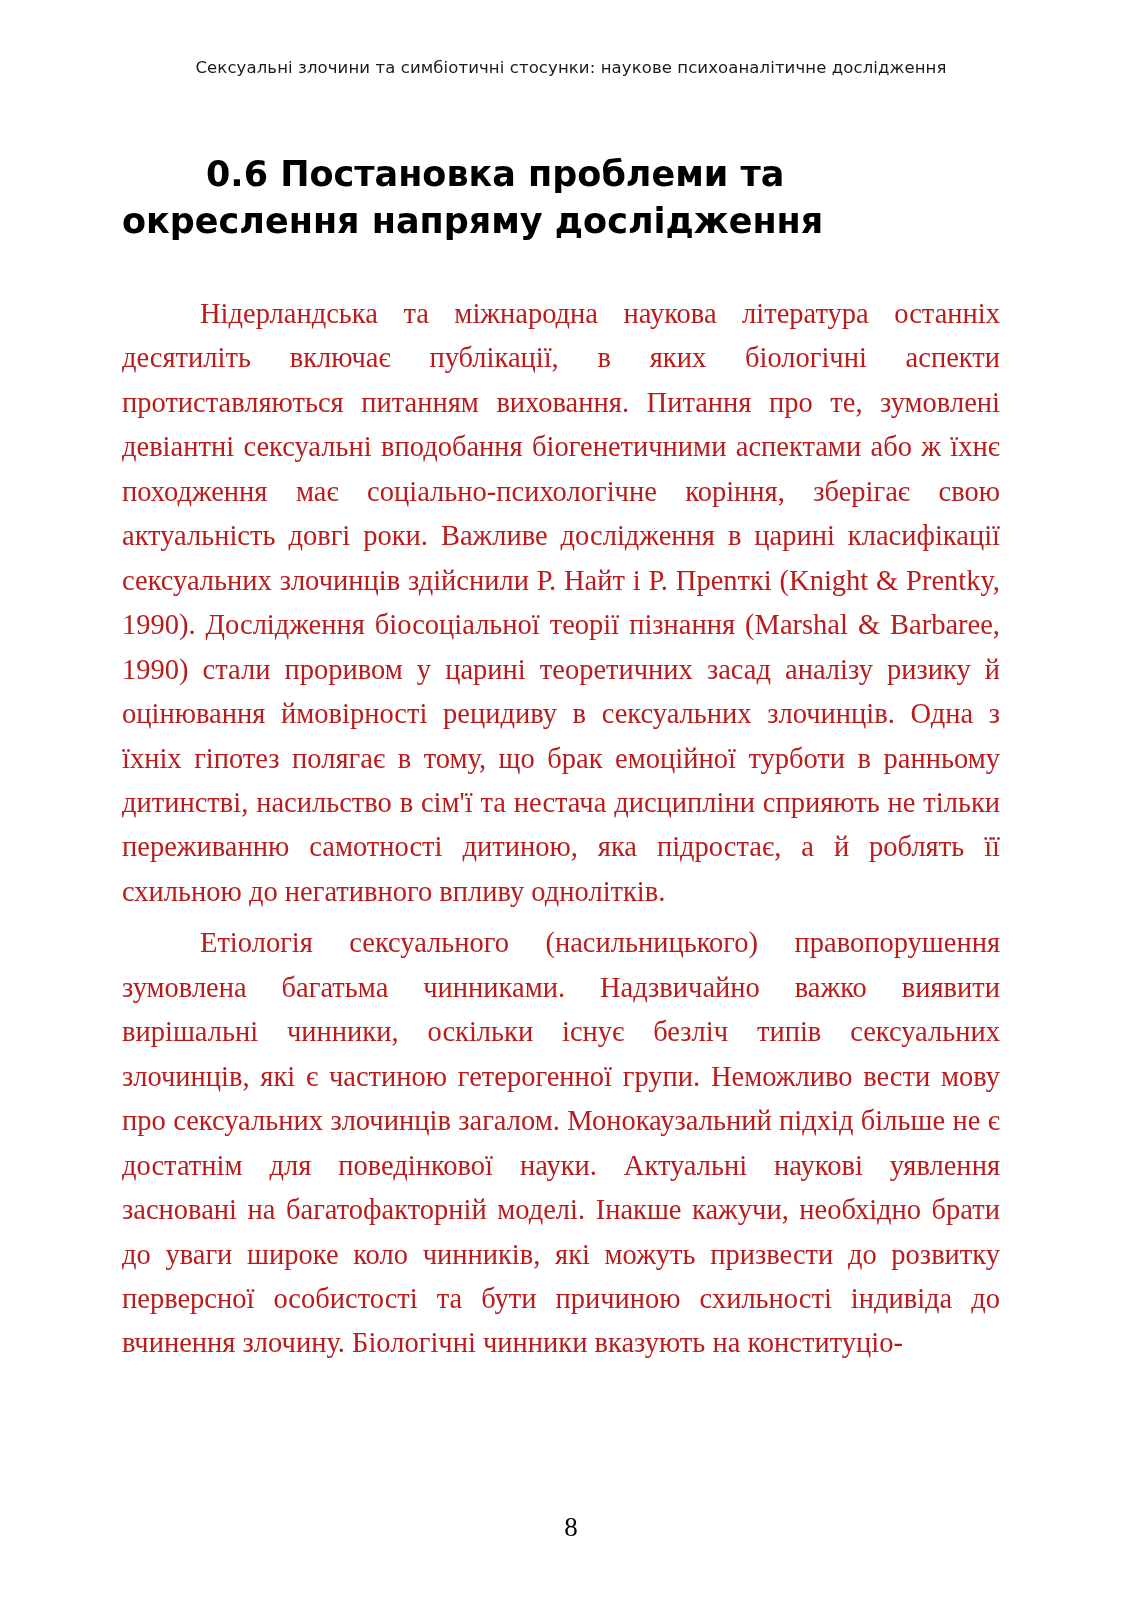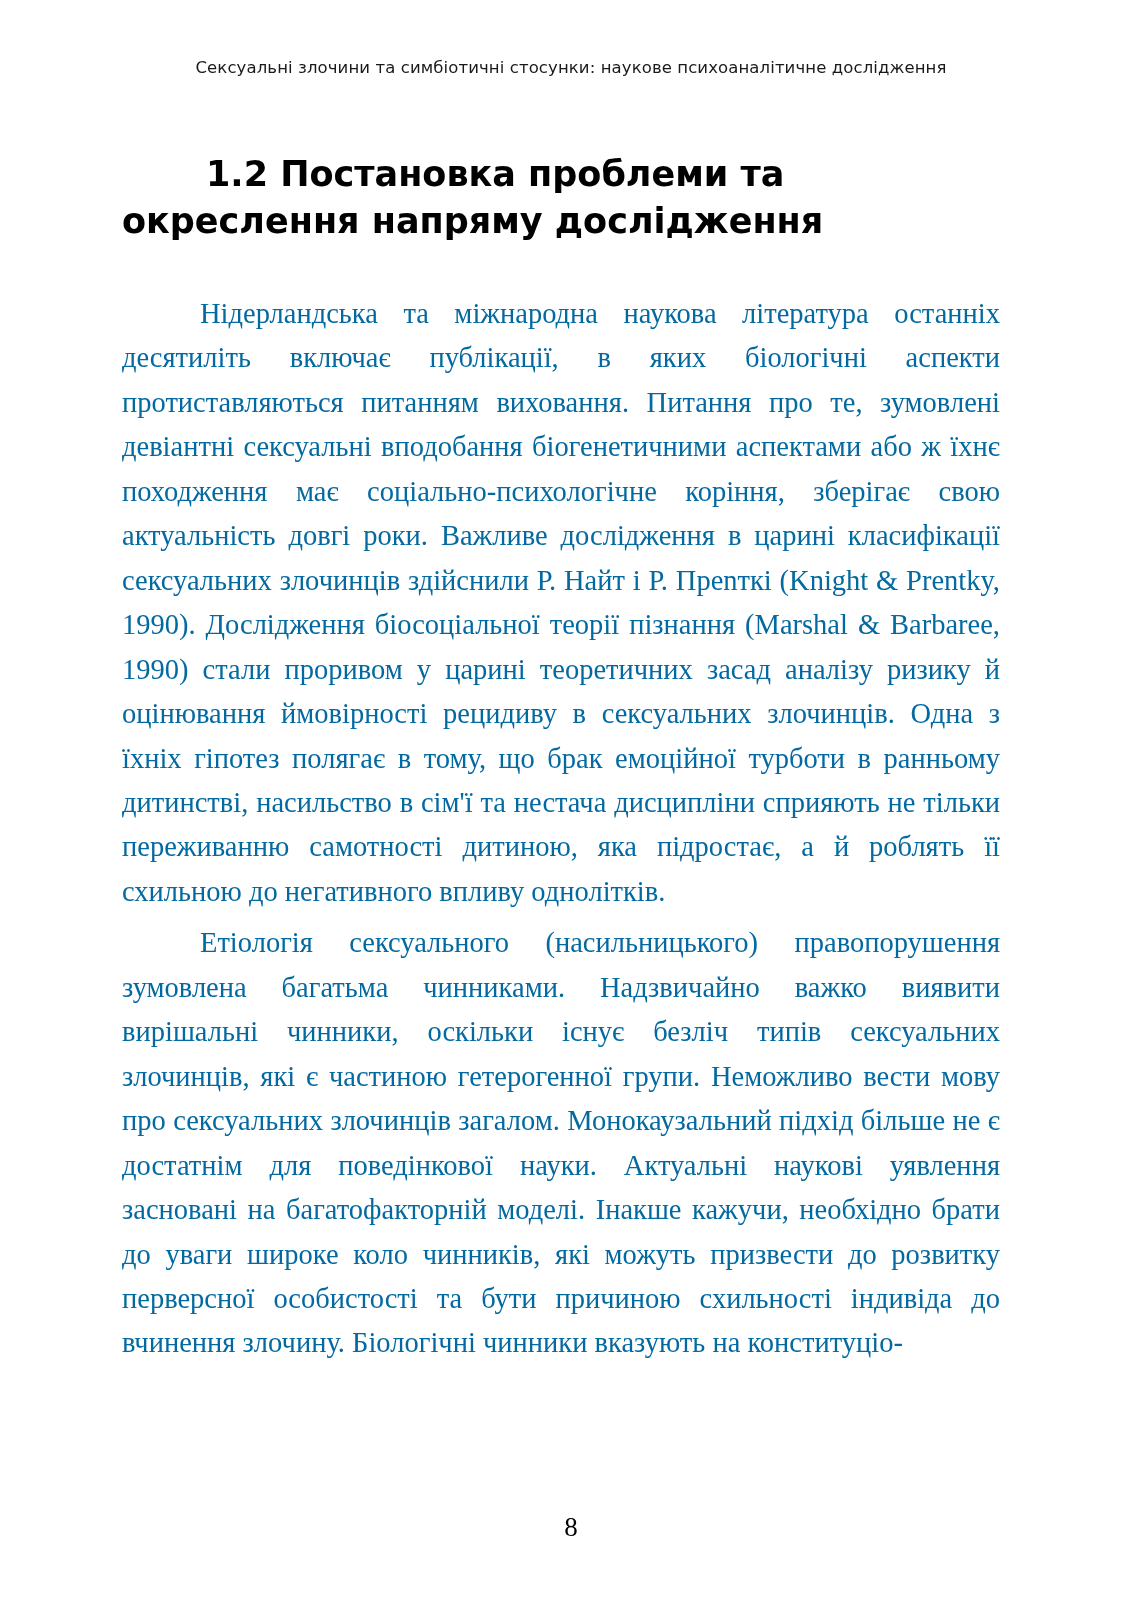--- a/index.html
+++ b/index.html
@@ -47,21 +47,21 @@
   }
   .body-text {
     position: absolute;
     top: 292px;
     left: 122px;
     width: 878px;
     font-family: "Liberation Serif", serif;
     font-size: 28.5px;
     line-height: 1.56;
     text-align: justify;
-    color: #0369a1;
+    color: #b91c1c;
   }
   .body-text p {
     margin: 0;
     text-indent: 78px;
     text-align: justify;
     text-justify: inter-word;
   }
   .body-text p + p {
     margin-top: 7px;
   }
@@ -76,21 +76,21 @@
     color: #000000;
   }
 </style>
 </head>
 <body>
 
 <div class="page">
 
   <div class="running-head">Сексуальні злочини та симбіотичні стосунки: наукове психоаналітичне дослідження</div>
 
-  <h1 class="chapter-title">1.2 Постановка проблеми та окреслення напряму дослідження</h1>
+  <h1 class="chapter-title">0.6 Постановка проблеми та окреслення напряму дослідження</h1>
 
   <div class="body-text">
     <p>Нідерландська та міжнародна наукова література останніх десятиліть включає публікації, в яких біологічні аспекти протиставляються питанням виховання. Питання про те, зумовлені девіантні сексуальні вподобання біогенетичними аспектами або ж їхнє походження має соціально-психологічне коріння, зберігає свою актуальність довгі роки. Важливе дослідження в царині класифікації сексуальних злочинців здійснили Р. Найт і Р. Прenткі (Knight &amp; Prentky, 1990). Дослідження біосоціальної теорії пізнання (Marshal &amp; Barbaree, 1990) стали проривом у царині теоретичних засад аналізу ризику й оцінювання ймовірності рецидиву в сексуальних злочинців. Одна з їхніх гіпотез полягає в тому, що брак емоційної турботи в ранньому дитинстві, насильство в сім'ї та нестача дисципліни сприяють не тільки переживанню самотності дитиною, яка підростає, а й роблять її схильною до негативного впливу однолітків.</p>
     <p>Етіологія сексуального (насильницького) правопорушення зумовлена багатьма чинниками. Надзвичайно важко виявити вирішальні чинники, оскільки існує безліч типів сексуальних злочинців, які є частиною гетерогенної групи. Неможливо вести мову про сексуальних злочинців загалом. Монокаузальний підхід більше не є достатнім для поведінкової науки. Актуальні наукові уявлення засновані на багатофакторній моделі. Інакше кажучи, необхідно брати до уваги широке коло чинників, які можуть призвести до розвитку перверсної особистості та бути причиною схильності індивіда до вчинення злочину. Біологічні чинники вказують на конституціо-</p>
   </div>
 
   <div class="page-number">8</div>
 
 </div>
 

